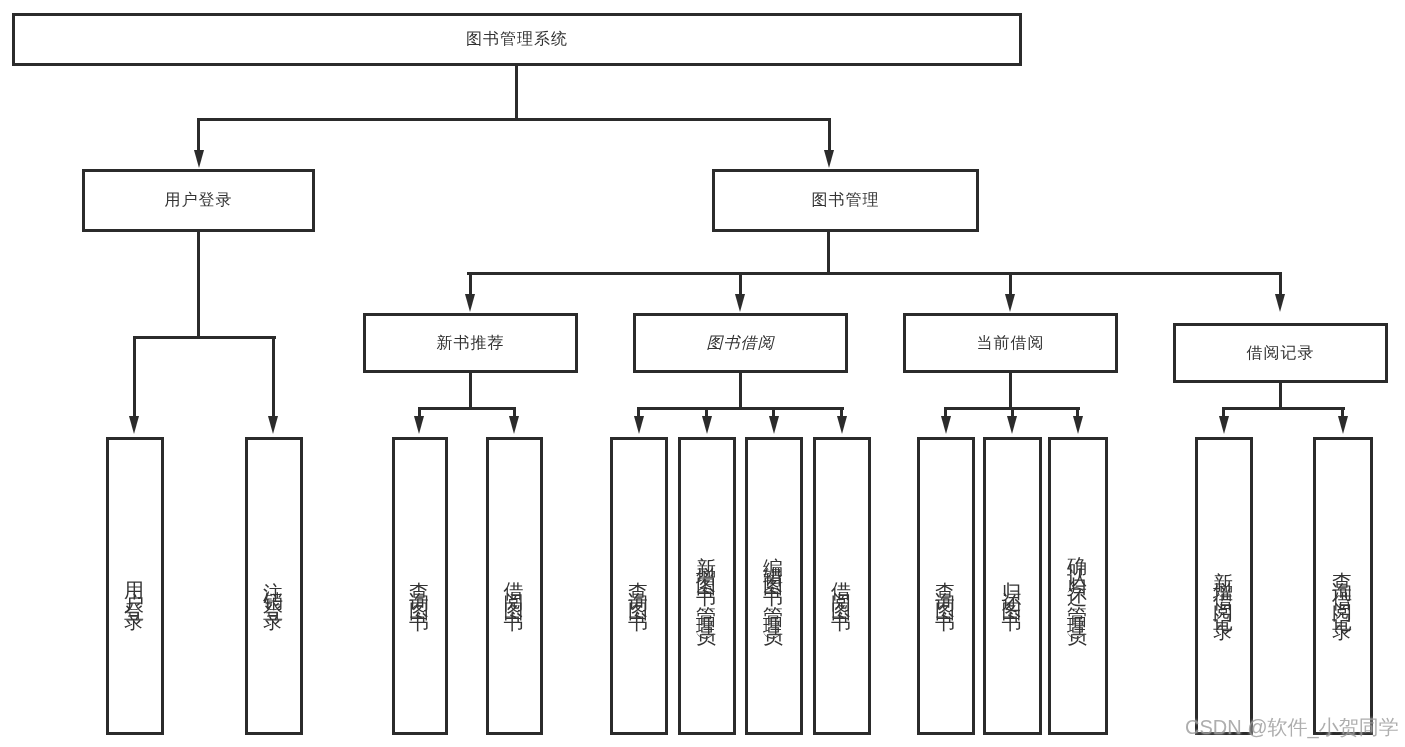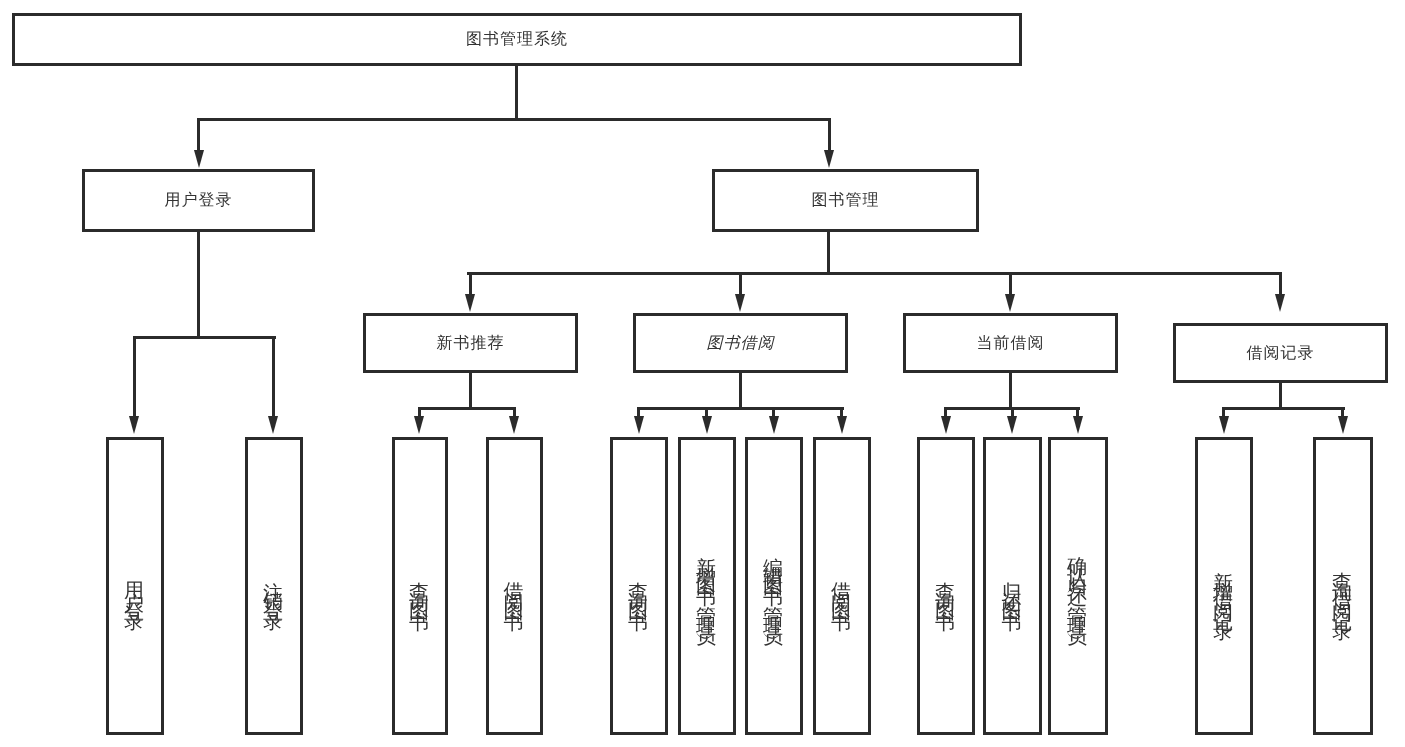--- a/index.html
+++ b/index.html
@@ -162,14 +162,15 @@
   </div>
 
   <div class="vbox" style="left:1195px;top:437px;width:58px;height:298px;">
     <span>新增借阅记录</span>
   </div>
 
   <div class="vbox" style="left:1313px;top:437px;width:60px;height:298px;">
     <span>查询借阅记录</span>
   </div>
 
+  <div class="watermark" style="left:1185px;top:714px;">CSDN @软件_小贺同学</div>
 
 </div>
 
 </body></html>

